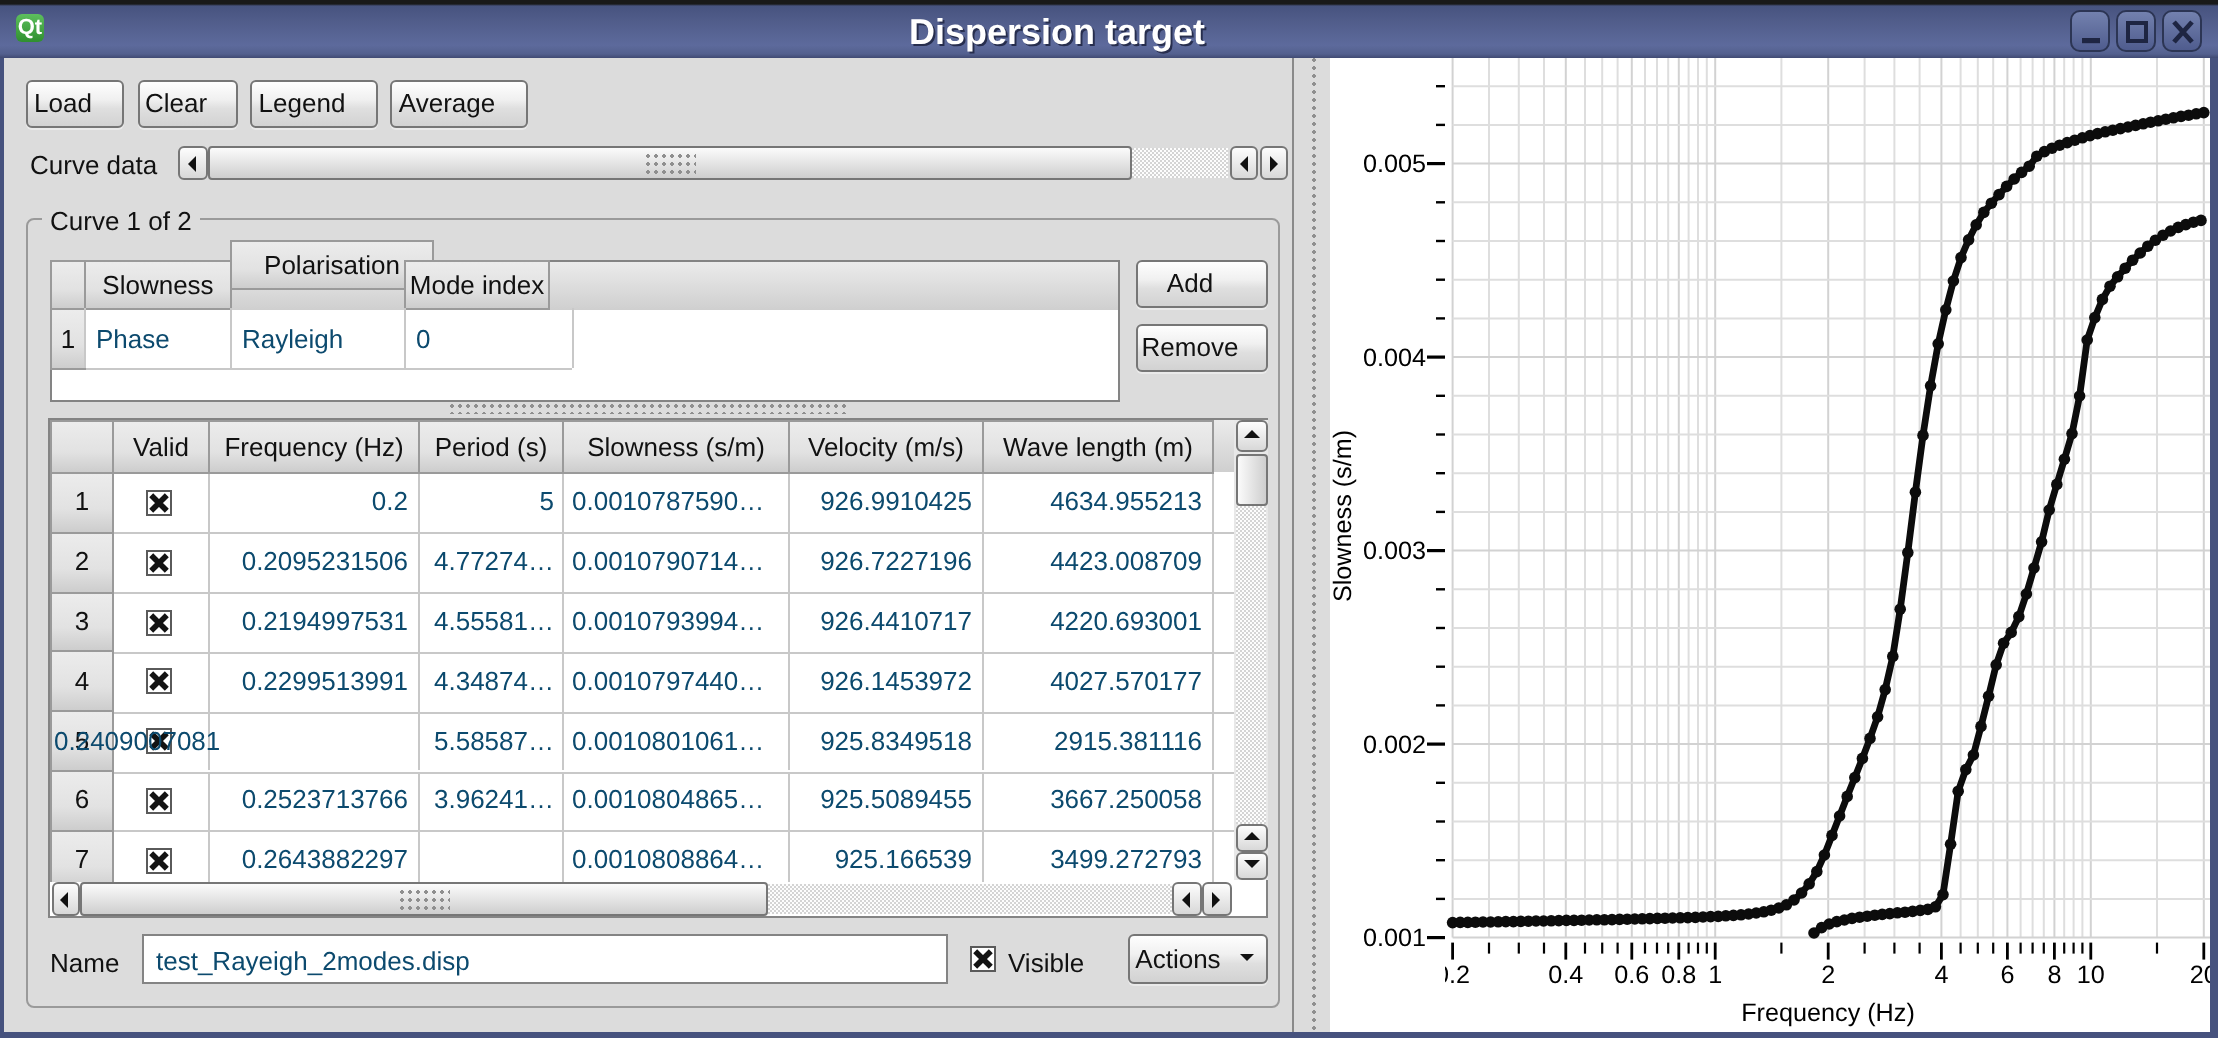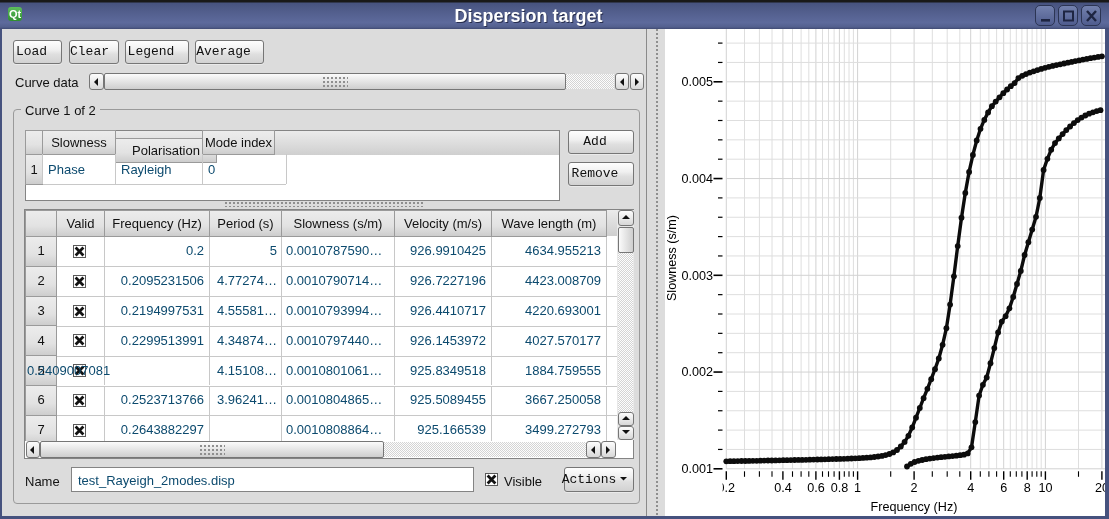--- a/index.html
+++ b/index.html
@@ -11,21 +11,21 @@
  font-size:18px;font-weight:bold;text-shadow:1px 1px 0 #272e4e;}
 #qtlogo{position:absolute;left:8px;top:7px;width:14px;height:14px;background:linear-gradient(180deg,#5dbf5d,#2f8f2f);
  border-radius:3px;color:#fff;font-size:11px;font-weight:bold;text-align:center;line-height:14px;}
 .wbtn{position:absolute;top:5px;width:20px;height:21px;border:1px solid #2c3554;border-radius:5px;
  background:linear-gradient(180deg,#7381ae,#4f5c8e);}
 .wbtn svg{position:absolute;left:0;top:0;}
 
 .btn{position:absolute;border:1px solid #767676;border-radius:3px;
  background:linear-gradient(180deg,#fefefe 0,#f0f0f0 40%,#dfdfdf 60%,#d2d2d2 100%);
  font-size:13px;color:#111;text-align:center;box-shadow:0 1px 0 #eaeaea;}
-.btn span{position:absolute;left:0;right:12px;top:50%;transform:translateY(-54%);font-family:Liberation Mono, monospace;}
+.btn span{position:absolute;left:0;right:12px;top:50%;transform:translateY(-54%);}
 
 .sunk{position:absolute;border:1px solid #848484;background:#fff;}
 .lbl{position:absolute;font-size:13px;color:#111;white-space:nowrap;}
 
 .sbbtn{position:absolute;border:1px solid #767676;border-radius:3px;
  background:linear-gradient(180deg,#fdfdfd,#d8d8d8);}
 .sbslider{position:absolute;border:1px solid #767676;border-radius:2px;
  background:linear-gradient(180deg,#fbfbfb,#cecece);}
 .sbsliderv{position:absolute;border:1px solid #767676;border-radius:2px;
  background:linear-gradient(90deg,#fbfbfb,#cecece);}
@@ -100,21 +100,21 @@
 <div id="grp" class="abs"></div>
 <div id="grplbl" class="abs">Curve 1 of 2</div>
 <div class="sunk" style="left:25px;top:130px;width:535px;height:71px"></div>
 <div class="abs hdrbg" style="left:26px;top:131px;width:533px;height:24px"></div>
 <div class="hcell" style="left:25px;top:130px;width:18px;height:25px">
       <span></span>
     </div>
 <div class="hcell" style="left:42px;top:130px;width:74px;height:25px">
       <span>Slowness</span>
     </div>
-<div class="hcell" style="left:115px;top:138px;width:102px;height:25px">
+<div class="hcell" style="left:115px;top:120px;width:102px;height:25px">
       <span>Polarisation</span>
     </div>
 <div class="hcell" style="left:202px;top:130px;width:73px;height:25px">
       <span>Mode index</span>
     </div>
 <div class="hcell" style="left:25px;top:154px;width:18px;height:31px">
       <span>1</span>
     </div>
 <div class="gline" style="left:42px;top:154px;width:1px;height:30px"></div>
 <div class="gline" style="left:115px;top:154px;width:1px;height:30px"></div>
@@ -244,24 +244,24 @@
 <div class="gline" style="left:369px;top:119.7px;width:1px;height:29.8px"></div>
 <div class="gline" style="left:466px;top:119.7px;width:1px;height:29.8px"></div>
 <div class="gline" style="left:581px;top:119.7px;width:1px;height:29.8px"></div>
 <div class="gline" style="left:32px;top:149.5px;width:560px;height:1px"></div>
 <div class="cb" style="left:48px;top:128.1px">
         <svg width="11" height="11">
           <path d="M1.6 1.6 L9.4 9.4 M9.4 1.6 L1.6 9.4" stroke="#131313" stroke-width="2.8"></path>
         </svg>
       </div>
 <div class="cell" style="left:2px;top:126.6px;width:179px;text-align:left">0.2409007081</div>
-<div class="cell" style="left:0;top:126.6px;width:252px;text-align:right">4.15108…</div>
+<div class="cell" style="left:0;top:126.6px;width:252px;text-align:right">5.58587…</div>
 <div class="cell" style="left:261px;top:126.6px">0.0010801061…</div>
 <div class="cell" style="left:0;top:126.6px;width:461px;text-align:right">925.8349518</div>
-<div class="cell" style="left:0;top:126.6px;width:576px;text-align:right">1884.759555</div>
+<div class="cell" style="left:0;top:126.6px;width:576px;text-align:right">2915.381116</div>
 <div class="hcell" style="left:0px;top:149.0px;width:32px;height:30.8px">
         <span>6</span>
       </div>
 <div class="gline" style="left:79px;top:149.5px;width:1px;height:29.8px"></div>
 <div class="gline" style="left:184px;top:149.5px;width:1px;height:29.8px"></div>
 <div class="gline" style="left:256px;top:149.5px;width:1px;height:29.8px"></div>
 <div class="gline" style="left:369px;top:149.5px;width:1px;height:29.8px"></div>
 <div class="gline" style="left:466px;top:149.5px;width:1px;height:29.8px"></div>
 <div class="gline" style="left:581px;top:149.5px;width:1px;height:29.8px"></div>
 <div class="gline" style="left:32px;top:179.3px;width:560px;height:1px"></div>

